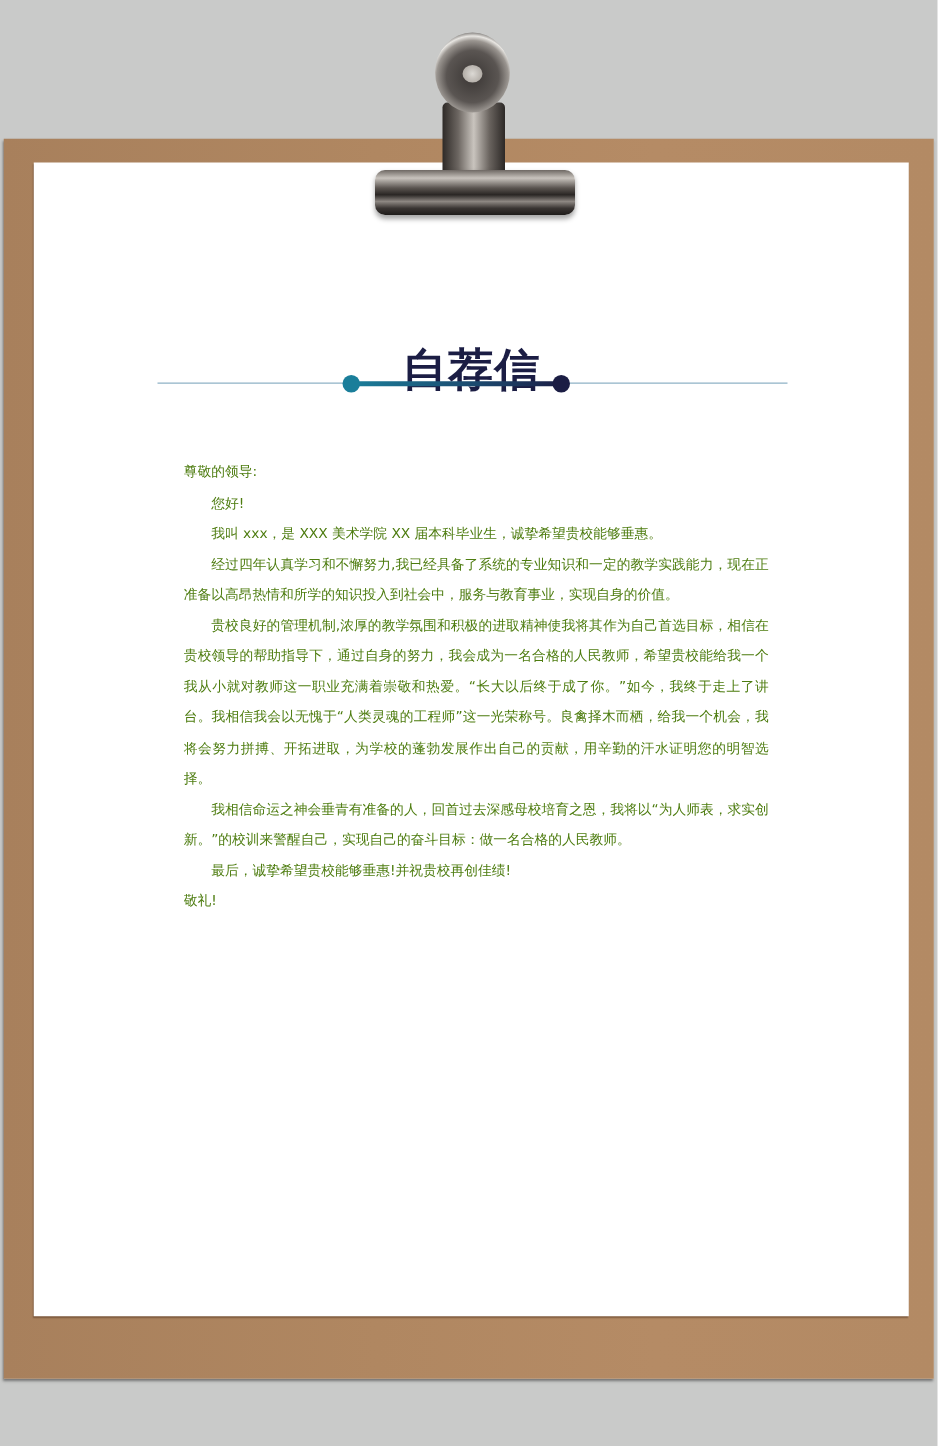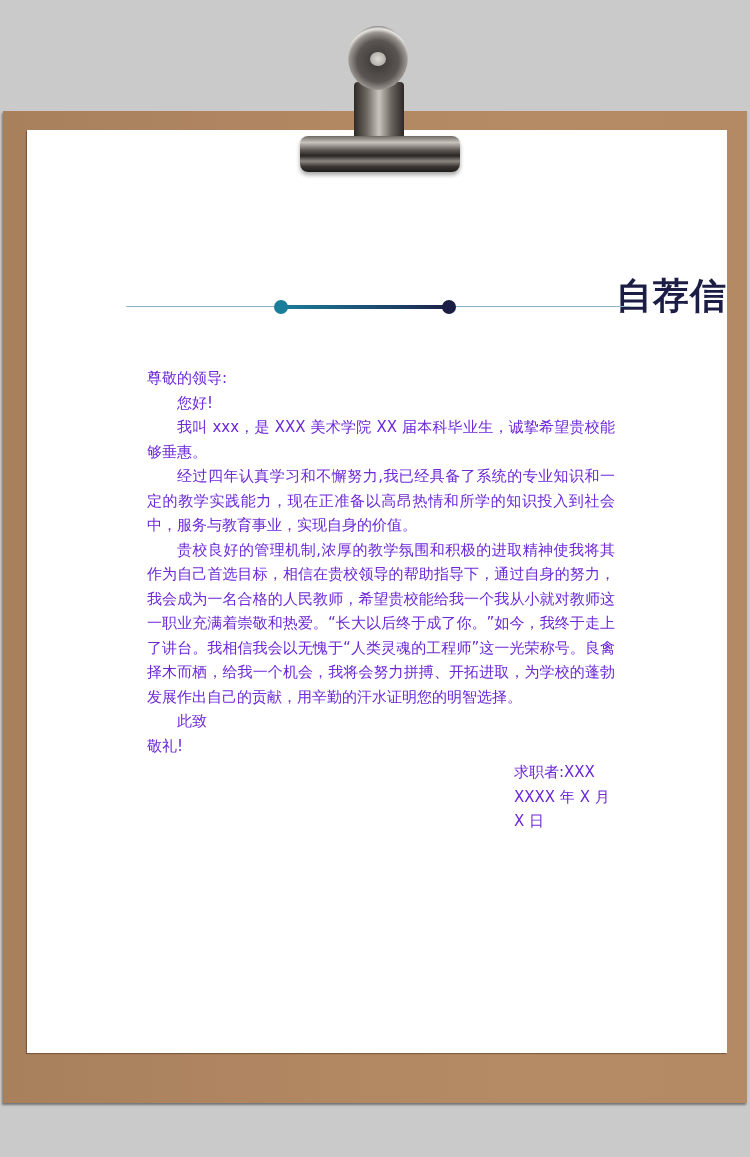--- a/index.html
+++ b/index.html
@@ -31,35 +31,35 @@
     position: absolute; left: 58px; top: 58px; width: 50px; height: 62px;
     background: linear-gradient(90deg, #2e2a27 0%, #6c6661 25%, #c9c4be 50%, #6a645f 75%, #2c2826 100%);
     border-radius: 4px 4px 0 0;
   }
   .clip .base {
     position: absolute; left: 4px; top: 112px; width: 160px; height: 36px; border-radius: 8px;
     background: linear-gradient(180deg, #6e6863 0%, #c8c3bd 18%, #5a5450 40%, #2a2624 55%, #8d8782 70%, #3a3533 85%, #1f1c1a 100%);
     box-shadow: 0 3px 4px rgba(0,0,0,0.35);
   }
   .title {
-    position: absolute; left: 0; width: 700px; top: 118px; text-align: right;
+    position: absolute; left: 0; width: 700px; top: 118px; text-align: center;
     font-size: 36px; font-weight: bold; color: #1b1d44; letter-spacing: 1px;
   }
   .divider { position: absolute; left: 99px; top: 170px; width: 504px; height: 14px; }
   .divider .thin { position: absolute; left: 0; right: 0; top: 6px; height: 1px; background: #8fb2c6; }
   .divider .thick {
     position: absolute; left: 155px; width: 170px; top: 5px; height: 4px;
     background: linear-gradient(90deg, #1a7e9a 0%, #1c3f66 70%, #1b1d44 100%);
   }
   .divider .dot { position: absolute; top: 0; width: 14px; height: 14px; border-radius: 50%; }
   .divider .dot.left { left: 148px; background: #1a7e9a; }
   .divider .dot.right { left: 316px; background: #1b1d44; }
   .letter {
     position: absolute; left: 120px; top: 236px; width: 468px;
-    font-size: 15px; line-height: 24.5px; color: #6d28d9;
+    font-size: 11px; line-height: 24.5px; color: #4d7c0f;
   }
   .letter p { margin: 0; text-align: justify; text-indent: 2em; }
   .letter p.noindent { text-indent: 0; }
   .sign-block { margin-top: 2px; margin-left: 367px; }
   .sign-block p { text-indent: 0; text-align: left; }
 </style>
 </head>
 <body>
 
 <div class="board"></div>
@@ -70,26 +70,23 @@
     <div class="thick"></div>
     <div class="dot left"></div>
     <div class="dot right"></div>
   </div>
   <div class="letter">
     <p class="noindent">尊敬的领导:</p>
     <p>您好!</p>
     <p>我叫 xxx，是 XXX 美术学院 XX 届本科毕业生，诚挚希望贵校能够垂惠。</p>
     <p>经过四年认真学习和不懈努力,我已经具备了系统的专业知识和一定的教学实践能力，现在正准备以高昂热情和所学的知识投入到社会中，服务与教育事业，实现自身的价值。</p>
     <p>贵校良好的管理机制,浓厚的教学氛围和积极的进取精神使我将其作为自己首选目标，相信在贵校领导的帮助指导下，通过自身的努力，我会成为一名合格的人民教师，希望贵校能给我一个我从小就对教师这一职业充满着崇敬和热爱。“长大以后终于成了你。”如今，我终于走上了讲台。我相信我会以无愧于“人类灵魂的工程师”这一光荣称号。良禽择木而栖，给我一个机会，我将会努力拼搏、开拓进取，为学校的蓬勃发展作出自己的贡献，用辛勤的汗水证明您的明智选择。</p>
-    <p>此致</p>
+    <p>我相信命运之神会垂青有准备的人，回首过去深感母校培育之恩，我将以“为人师表，求实创新。”的校训来警醒自己，实现自己的奋斗目标：做一名合格的人民教师。</p>
+    <p>最后，诚挚希望贵校能够垂惠!并祝贵校再创佳绩!</p>
     <p class="noindent">敬礼!</p>
-    <div class="sign-block">
-      <p>求职者:XXX</p>
-      <p>XXXX 年 X 月 X 日</p>
-    </div>
   </div>
 </div>
 <div class="clip">
   <div class="neck"></div>
   <div class="ring"></div>
   <div class="hole"></div>
   <div class="base"></div>
 </div>
 
 </body></html>

